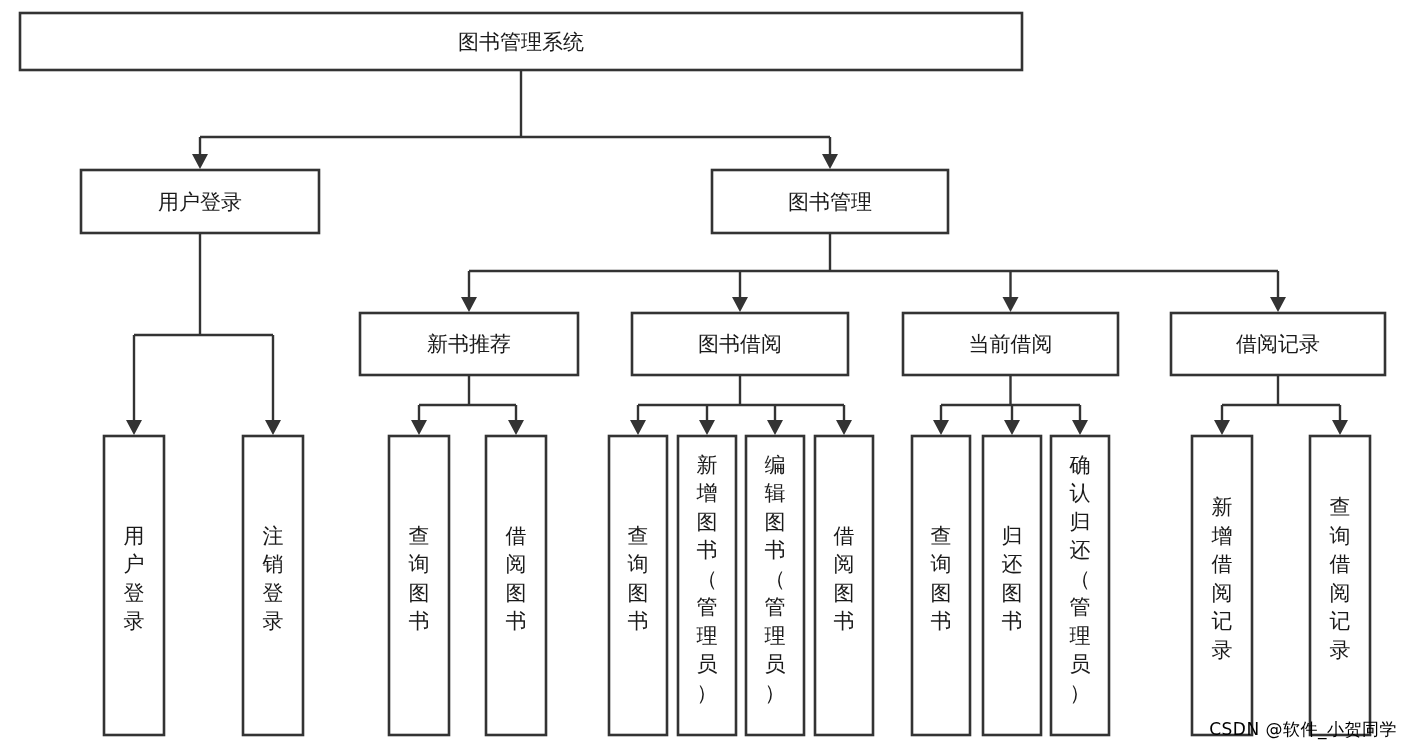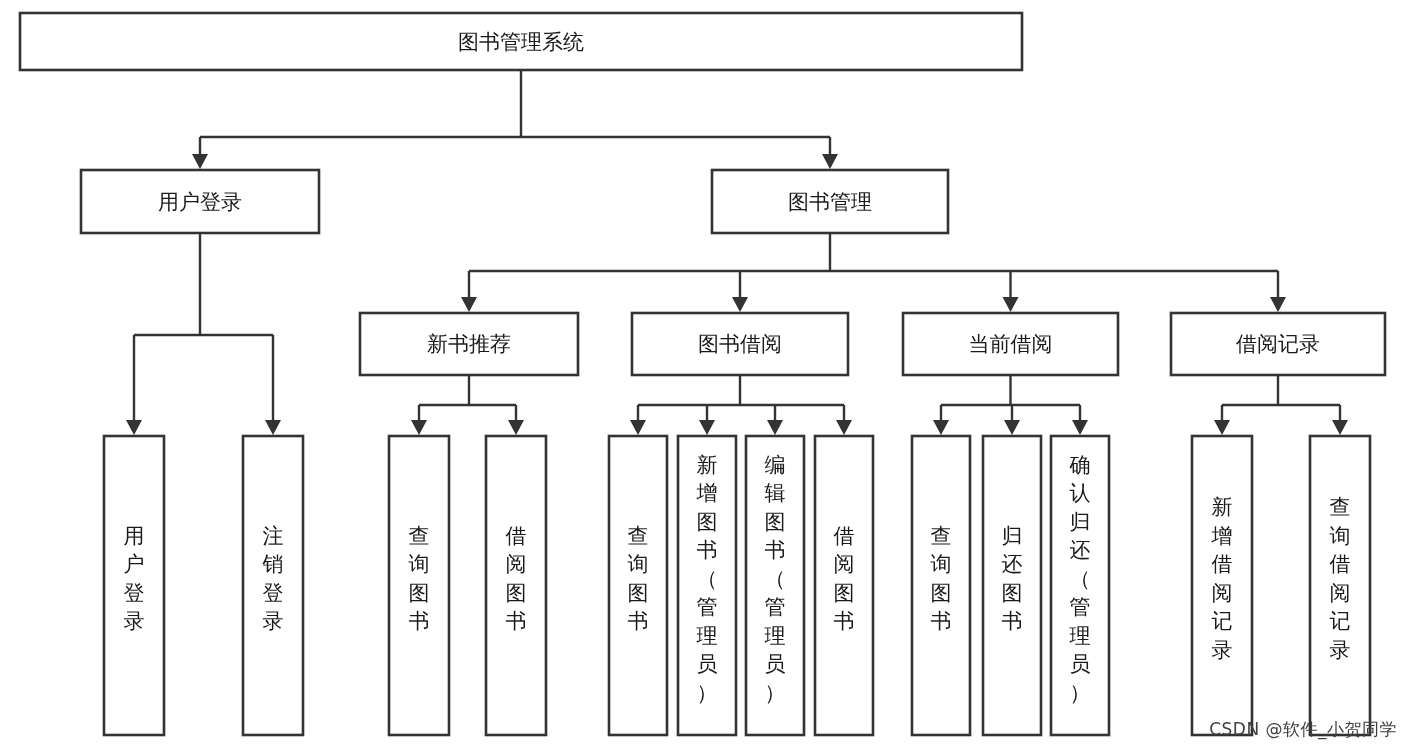--- a/index.html
+++ b/index.html
@@ -18,21 +18,21 @@
   .node-label-v{
     font-family:"DejaVu Sans","Liberation Sans",sans-serif;
     fill:#1a1a1a;font-size:21px;
     text-anchor:middle;
   }
   .edge{stroke:#333333;stroke-width:2.4;fill:none;}
   .arrow-head{fill:#333333;}
   .watermark{
     position:absolute;right:8px;bottom:6px;
     font-family:"DejaVu Sans","Liberation Sans",sans-serif;
-    font-size:17px;color:#404040;white-space:nowrap;
+    font-size:17px;color:#000000;white-space:nowrap;
     letter-spacing:0.5px;user-select:none;
   }
 </style>
 </head>
 <body>
 
 <svg id="diagram" viewBox="0 0 1405 747" xmlns="http://www.w3.org/2000/svg">
   <g id="edges-layer">
       <line x1="521" y1="70" x2="521" y2="137" class="edge"></line>
       <line x1="200" y1="137" x2="830" y2="137" class="edge"></line>

